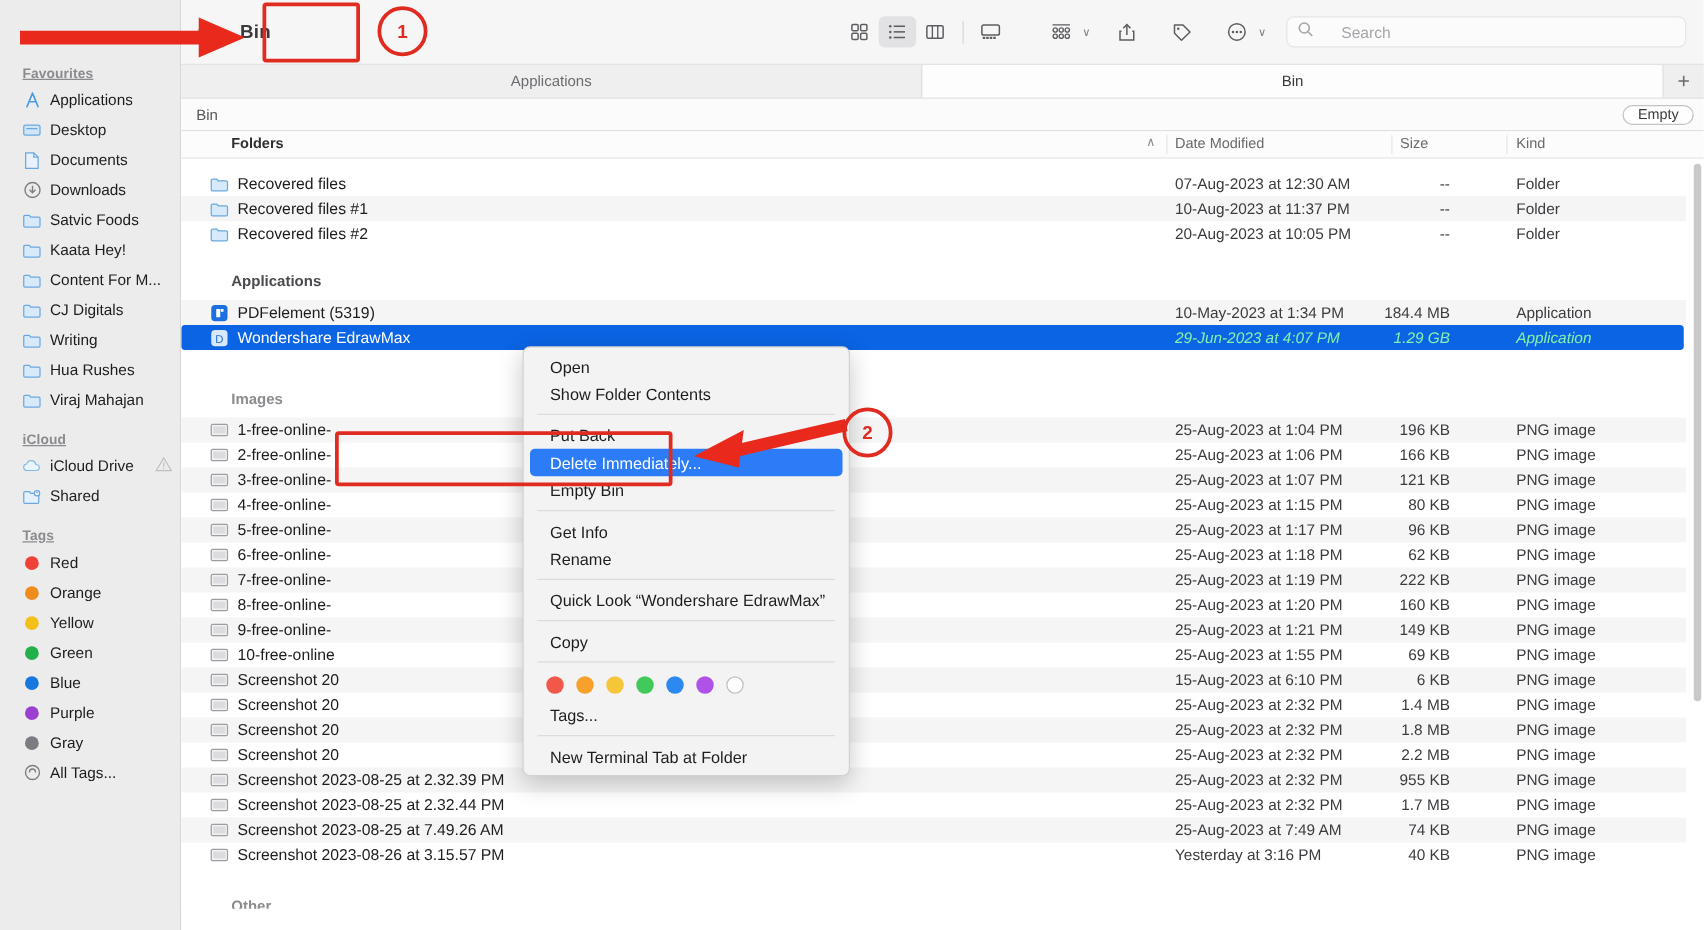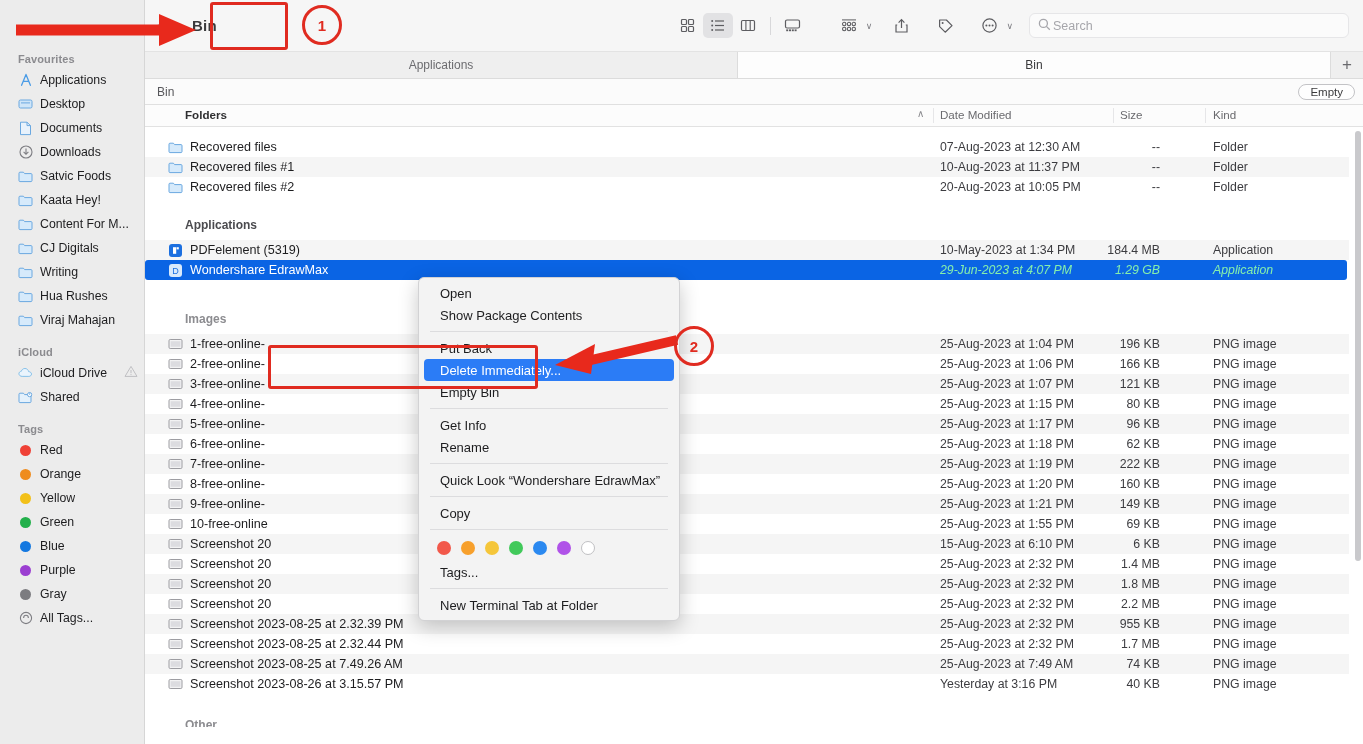--- a/index.html
+++ b/index.html
@@ -15,21 +15,21 @@
   #sidebar {
     width: 145px; height: 744px;
     background: #ececec;
     border-right: 1px solid #d6d6d6;
     padding-top: 50px;
     flex: 0 0 145px;
     position: relative;
   }
   .sb-group {
     font-size: 11px; color: #8b8b8f; font-weight: 600;
-    padding: 3px 0 3px 18px; letter-spacing: .1px;
+    padding: 3px 0 3px 18px; letter-spacing: .1px; text-decoration: underline;
   }
   .sb-item {
     display: flex; align-items: center; gap: 7px;
     height: 24px; padding-left: 18px; padding-right: 6px;
     font-size: 12.3px; color: #1d1d1f; white-space: nowrap;
   }
   .sb-ico { width: 15px; height: 15px; flex: 0 0 15px; display:flex; align-items:center; justify-content:center; }
   .sb-ico svg { display: block; }
   .sb-label { overflow: hidden; text-overflow: ellipsis; }
   .dot { width: 11px; height: 11px; border-radius: 50%; display:block; }
@@ -57,21 +57,21 @@
     display: flex; align-items: center; justify-content: center;
     color: #5d5d61;
   }
   .tb-btn.active { background: #e2e2e4; }
   .tb-sep { width: 1px; height: 18px; background: #d8d8da; margin: 0 7px; }
   .tb-chev { font-size: 9px; color: #7b7b80; margin-left: 2px; }
   .tb-gap { width: 26px; }
   #search {
     width: 320px; height: 25px; background: #fbfbfb;
     border: 1px solid #e6e6e8; border-radius: 6px;
-    display: flex; align-items: center; gap: 2px; padding: 0 8px;
+    display: flex; align-items: center; gap: 22px; padding: 0 8px;
     margin-left: 16px;
   }
   #search .ph { font-size: 12.5px; color: #a6a6ab; }
 
   
   #tabbar { height: 27px; display: flex; background: #efefef; border-bottom: 1px solid #dcdcdc; }
   .tab {
     flex: 1 1 0; display: flex; align-items: center; justify-content: center;
     font-size: 12px; color: #6c6c70; border-right: 1px solid #dcdcdc;
     background: #efefef;
@@ -788,21 +788,21 @@
             <span>Screenshot 2023-08-26 at 3.15.57 PM</span>
           </div>
           <span class="dt">Yesterday at 3:16 PM</span>
           <span class="sz">40 KB</span>
           <span class="kd">PNG image</span>
         </div>
       </div>
 
     <div id="ctx">
         <div class="mi">Open</div>
-        <div class="mi">Show Package Contents</div>
+        <div class="mi">Show Folder Contents</div>
         <div class="msep"></div>
         <div class="mi">Put Back</div>
         <div class="mi sel">Delete Immediately...</div>
         <div class="mi">Empty Bin</div>
         <div class="msep"></div>
         <div class="mi">Get Info</div>
         <div class="mi">Rename</div>
         <div class="msep"></div>
         <div class="mi">Quick Look “Wondershare EdrawMax”</div>
         <div class="msep"></div>

